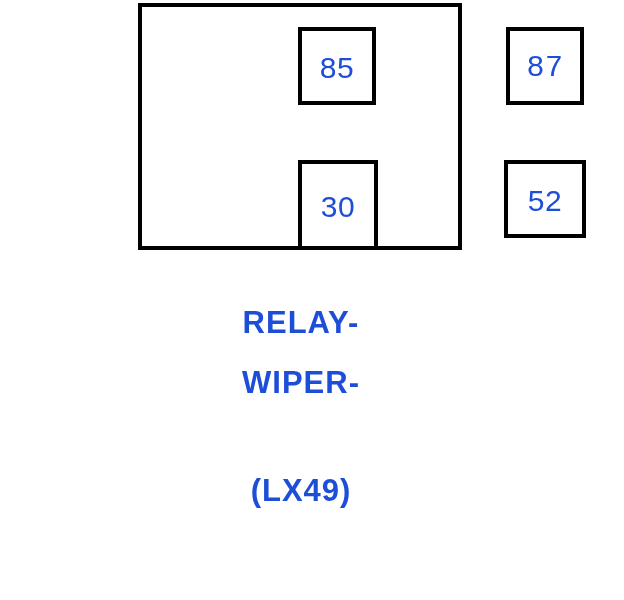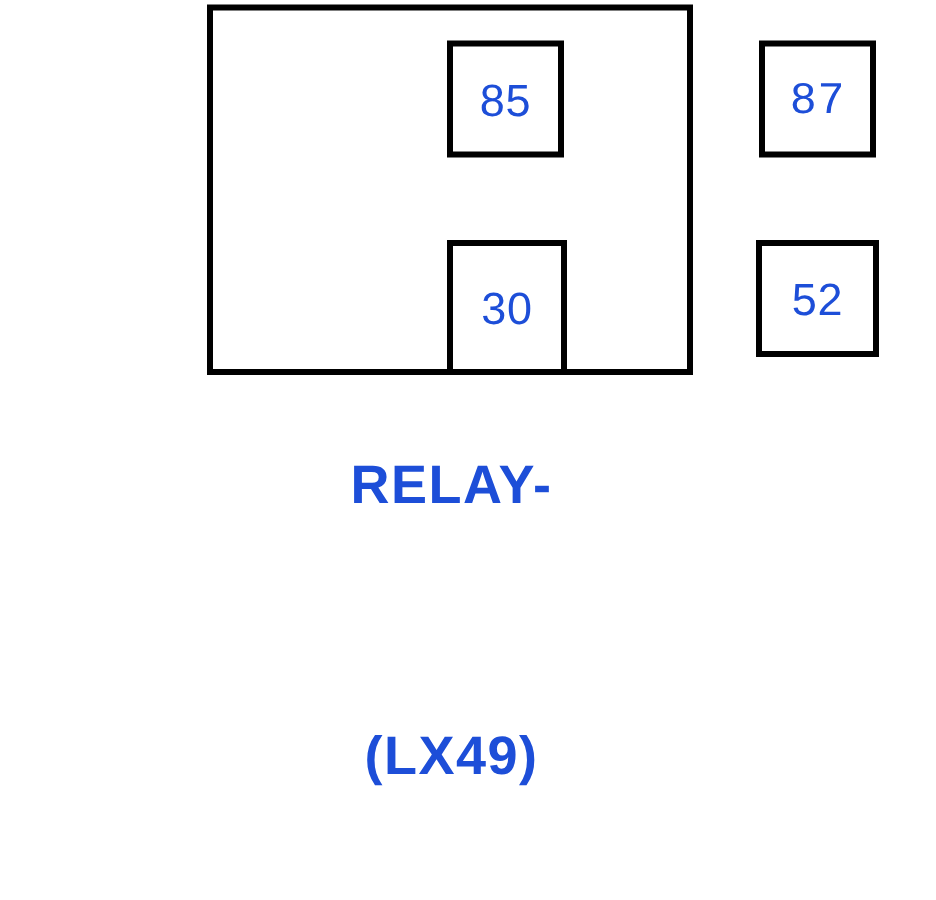--- a/index.html
+++ b/index.html
@@ -43,39 +43,40 @@
   .pin-87  { left: 364px; top: 20px;  width: 78px; height: 78px; font-family: Liberation Mono, monospace; }
   .pin-30  { left: 156px; top: 153px; width: 80px; height: 90px; }
   .pin-86  { left: 362px; top: 153px; width: 82px; height: 78px; }
   .caption-line {
     position: absolute;
     left: 140px;
     width: 322px;
     height: 44px;
     line-height: 44px;
     text-align: center;
-    font-size: 36px;
+    font-size: 31px;
     font-weight: 700;
     letter-spacing: 1px;
     white-space: nowrap;
   }
   .line-0 { top: 301px; }
   .line-1 { top: 361px; }
   .line-2 { top: 424px; }
-  .line-3 { top: 482px; }
+  .line-3 { top: 469px; }
   .line-4 { top: 547px; }
 </style>
 </head>
 <body>
 
 <div class="canvas">
 
   <div class="relay-outline">
     <div class="pin pin-85">85</div>
     <div class="pin pin-87">87</div>
     <div class="pin pin-30">30</div>
     <div class="pin pin-86">52</div>
   </div>
 
   <div class="caption-line line-0">RELAY-</div>
+  <div class="caption-line line-1">WIPER-</div>
   <div class="caption-line line-3">(LX49)</div>
 
 </div>
 
 </body></html>

